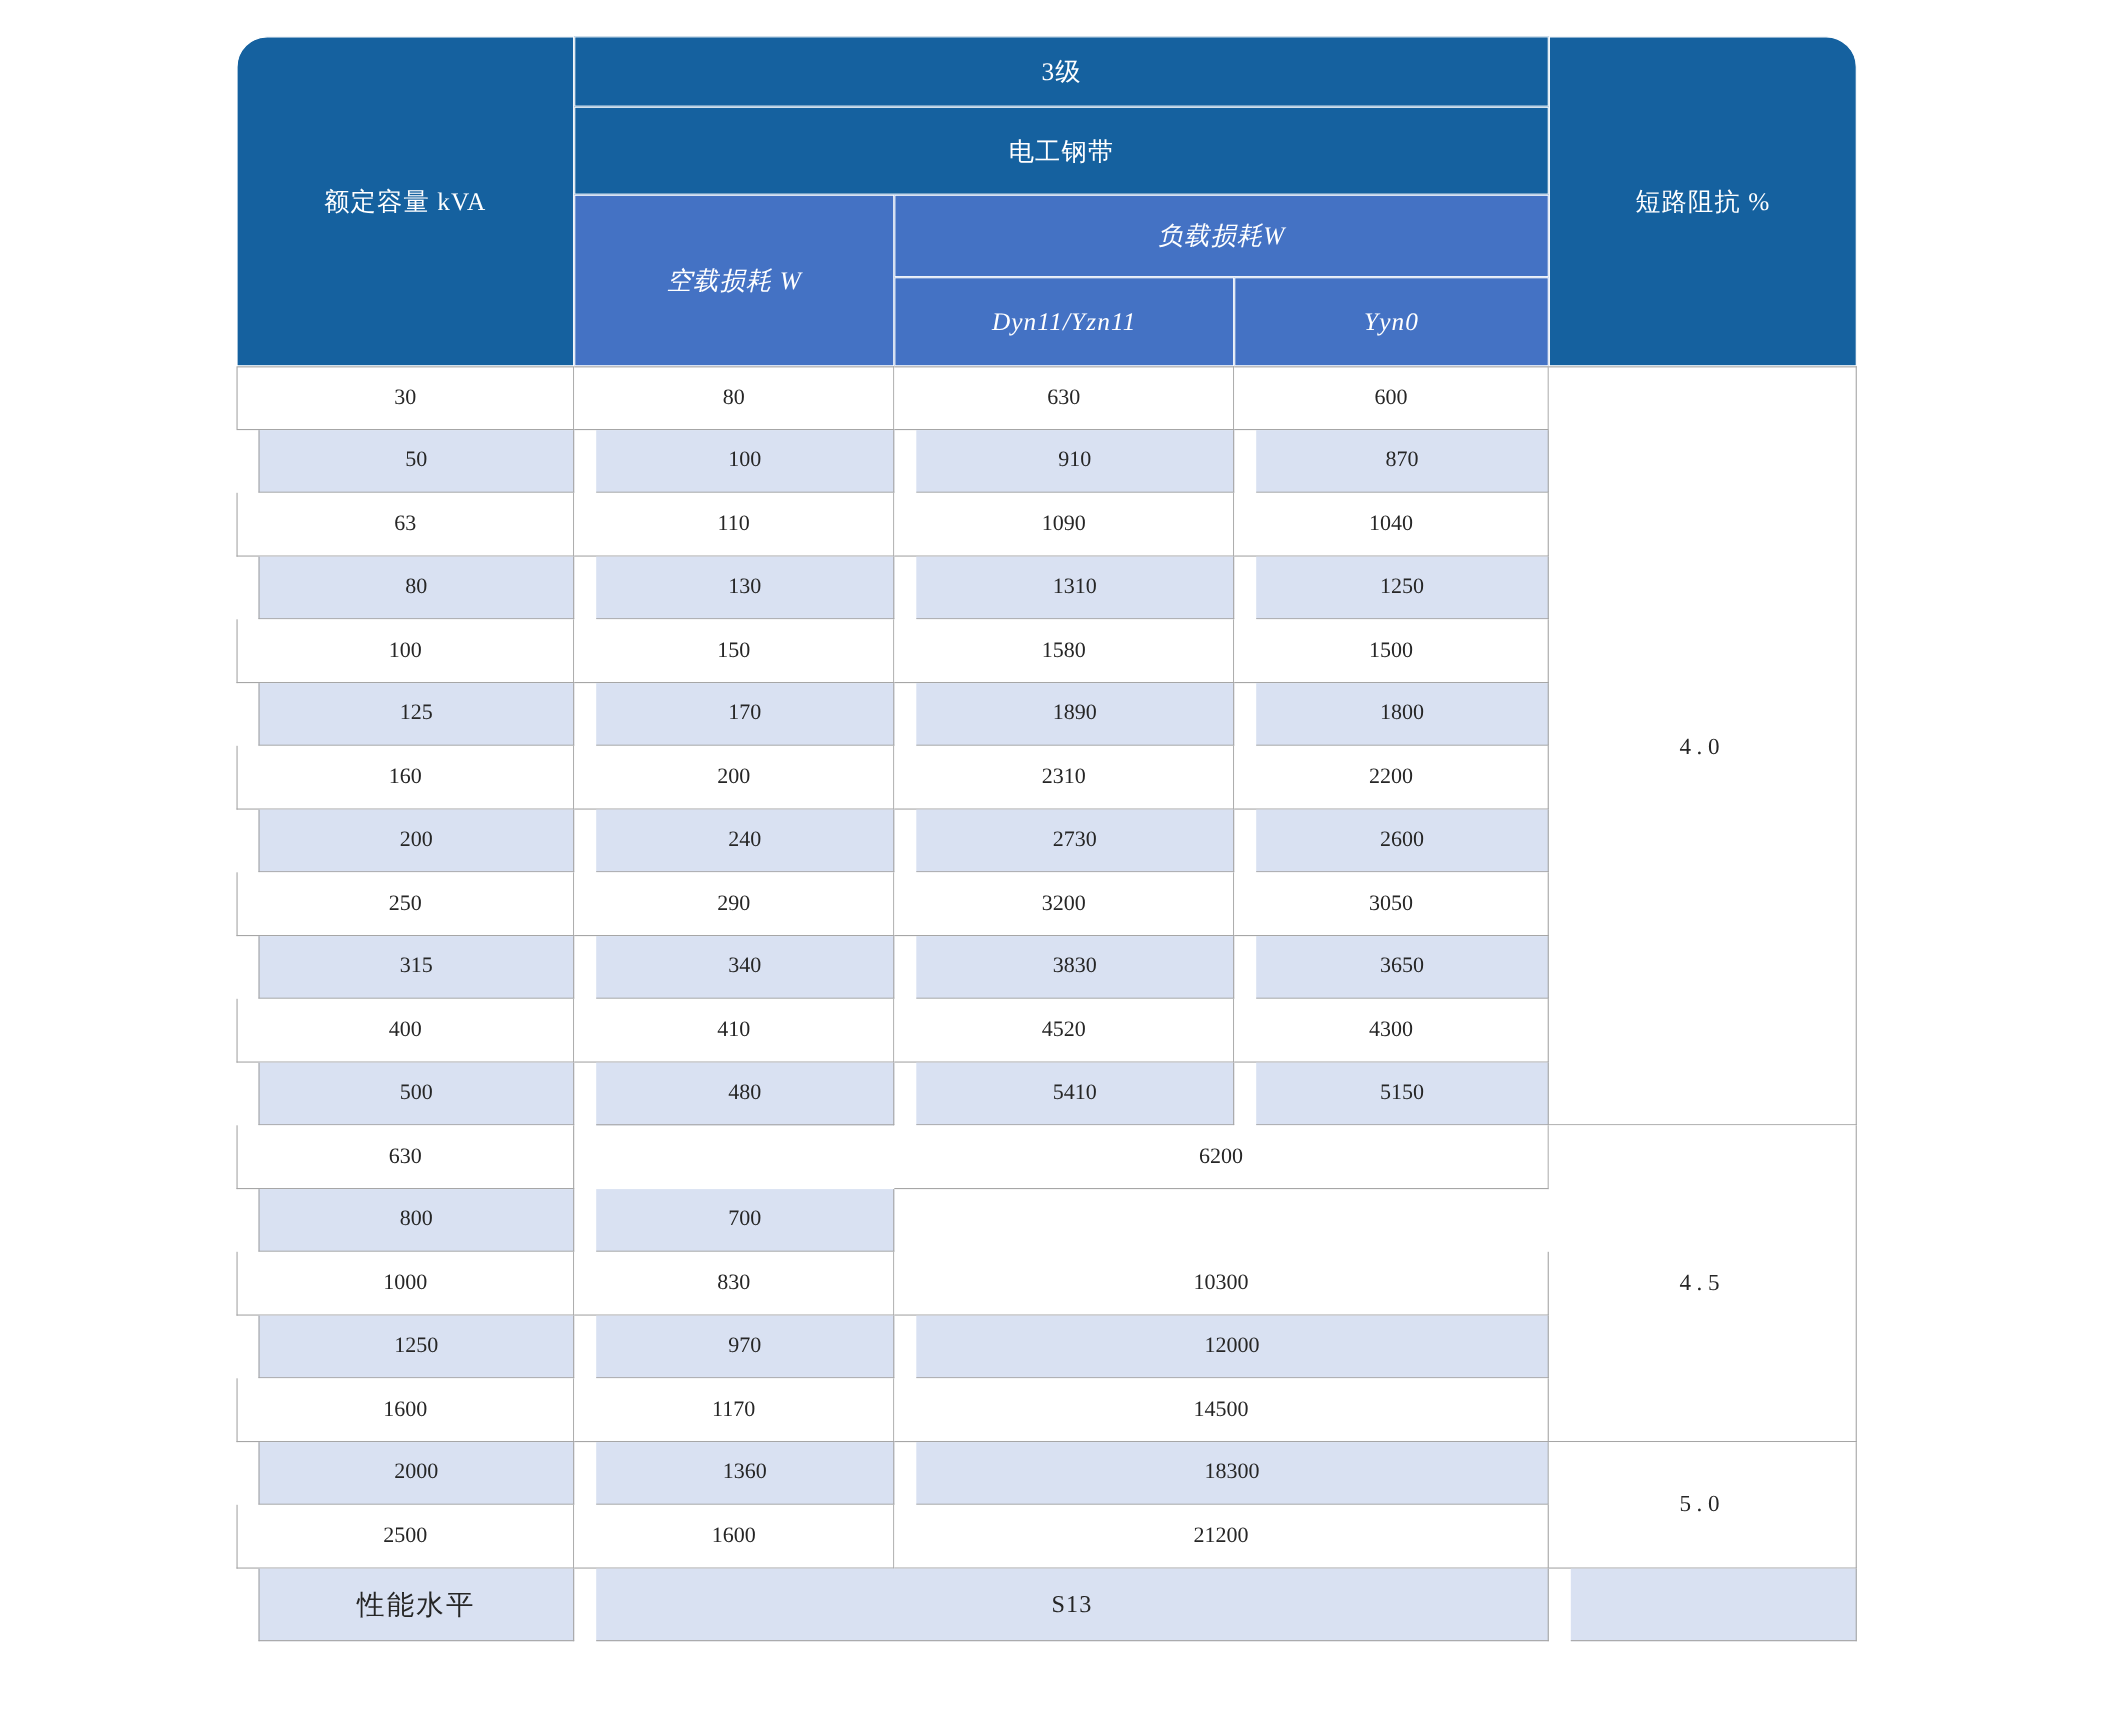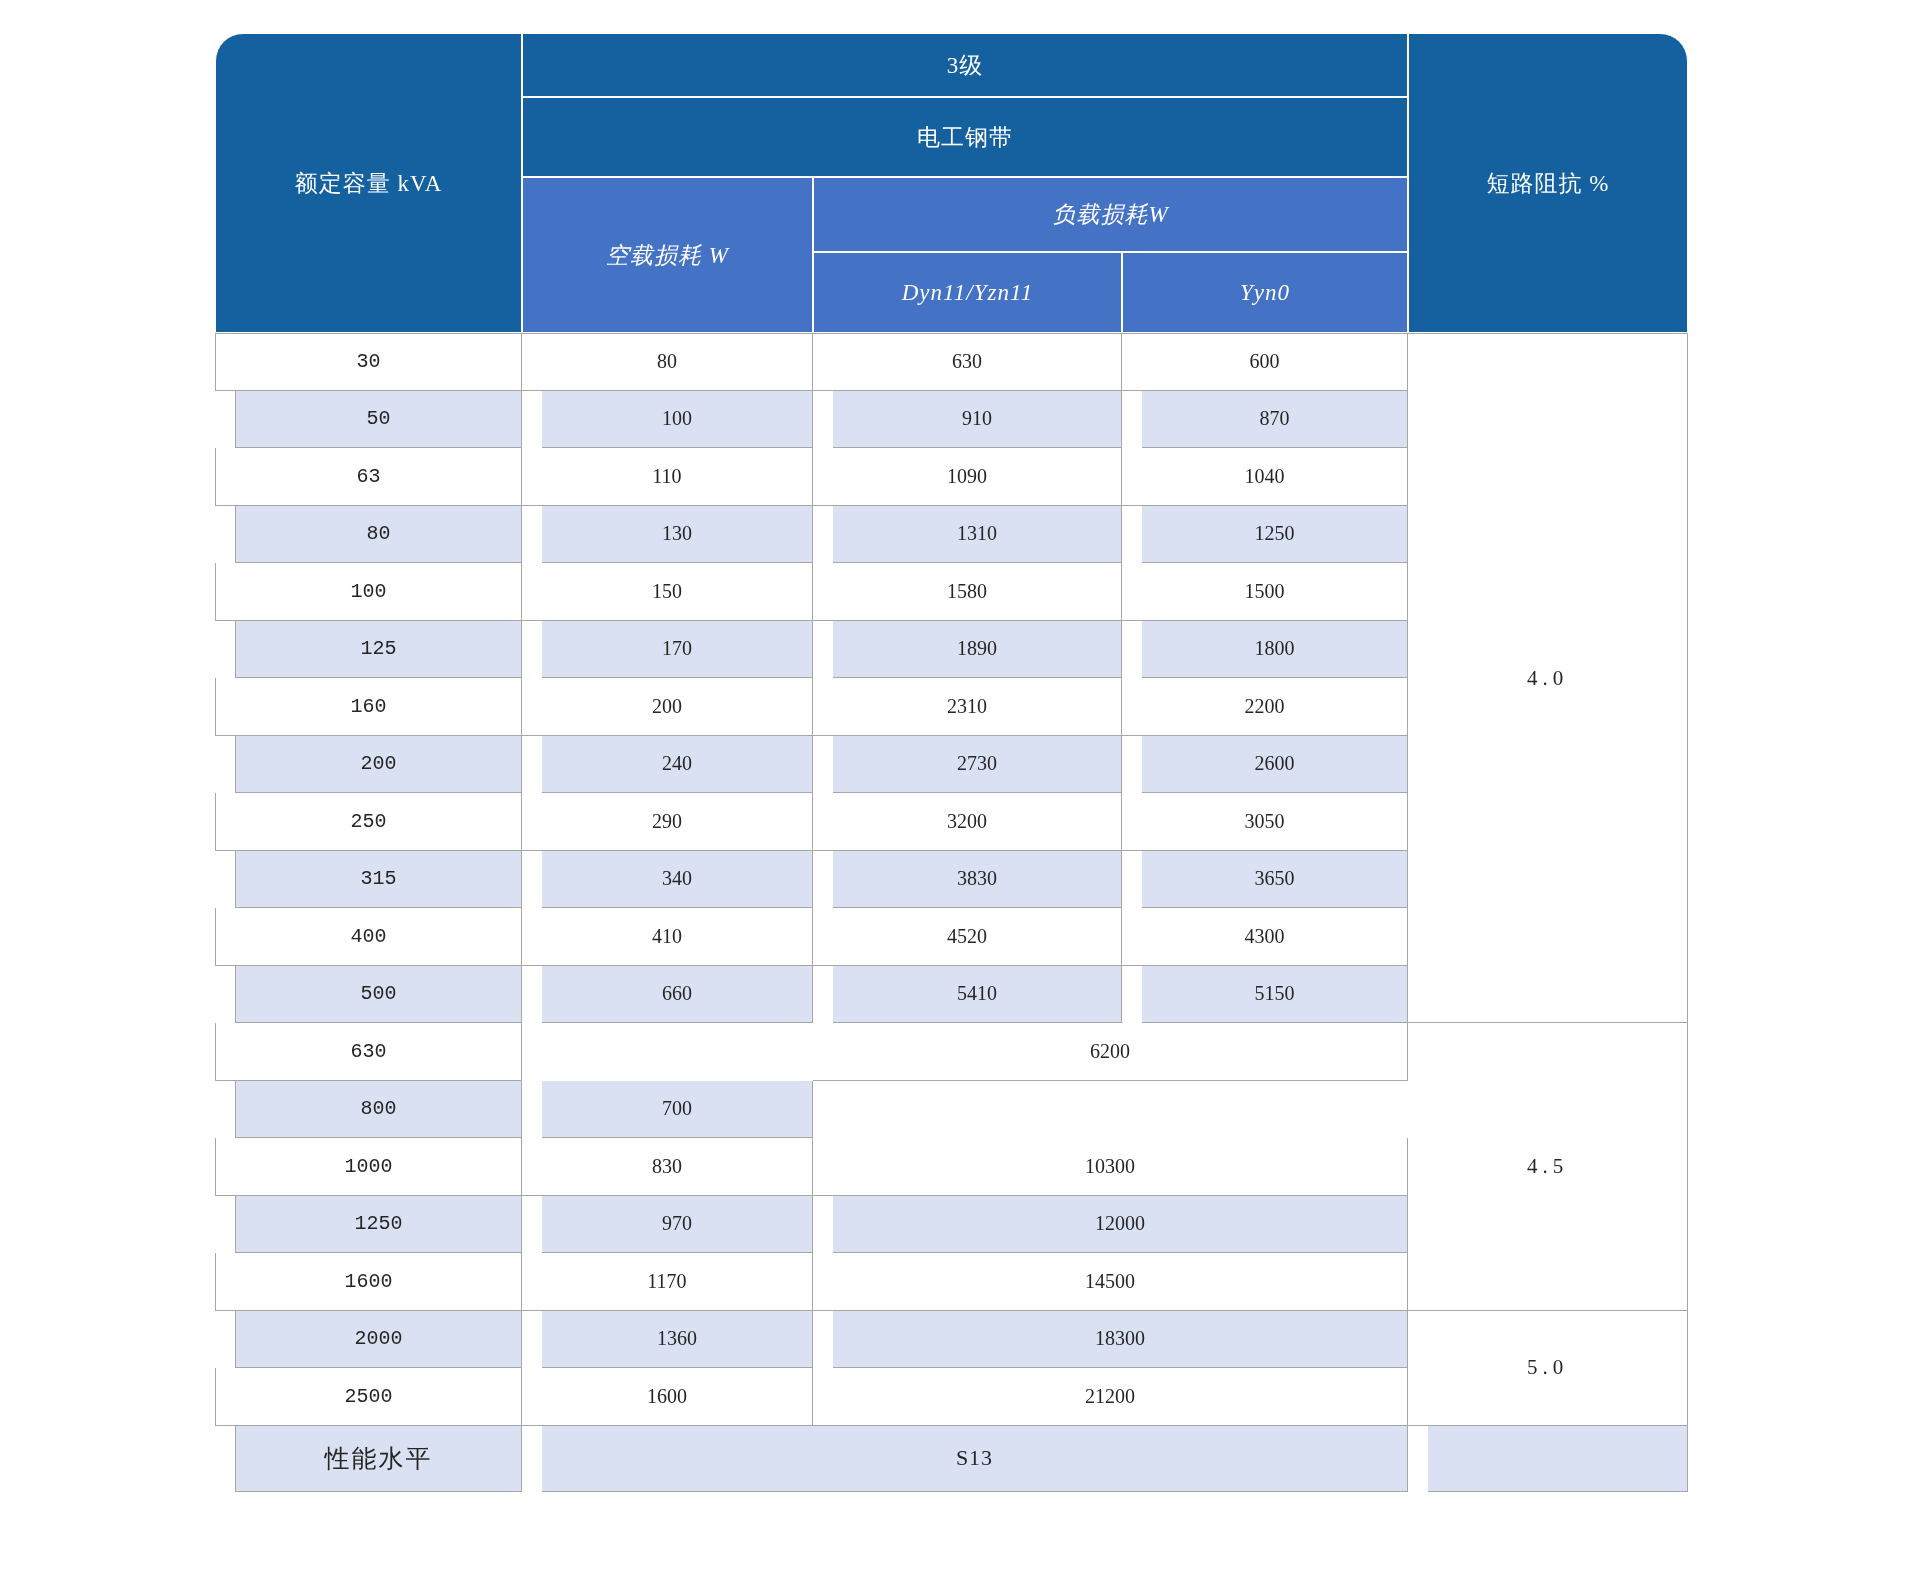--- a/index.html
+++ b/index.html
@@ -25,21 +25,21 @@
 
   
   .cell{
     background:#ffffff; color:#262626;
     display:flex; align-items:center; justify-content:center;
     font-size:20px;
     border-right:1px solid var(--border,#A6A6A6);
     border-bottom:1px solid var(--border,#A6A6A6);
   }
   .stripe{ background:var(--stripe,#D9E1F2);margin-left:20px; }
-  .fc{ border-left:1px solid var(--border,#A6A6A6);font-family:Liberation Mono, monospace; }
+  .fc{ border-left:1px solid var(--border,#A6A6A6); }
   .r1{ border-top:1px solid var(--border,#A6A6A6); }
   .imp{ font-size:21px; letter-spacing:5px; }
   .footer-label{ font-family:"Liberation Sans","DejaVu Sans",sans-serif; font-size:25px; letter-spacing:2px; }
   .s13{ font-size:22px; letter-spacing:1px; }
 </style>
 </head>
 <body>
 
 <div class="tbl">
 
@@ -102,21 +102,21 @@
   <div class="cell stripe" style="grid-area:14/2/15/3">340</div>
   <div class="cell stripe" style="grid-area:14/3/15/4">3830</div>
   <div class="cell stripe" style="grid-area:14/4/15/5">3650</div>
 
   <div class="cell fc" style="grid-area:15/1/16/2">400</div>
   <div class="cell" style="grid-area:15/2/16/3">410</div>
   <div class="cell" style="grid-area:15/3/16/4">4520</div>
   <div class="cell" style="grid-area:15/4/16/5">4300</div>
 
   <div class="cell fc stripe" style="grid-area:16/1/17/2">500</div>
-  <div class="cell stripe" style="grid-area:16/2/17/3">660</div>
+  <div class="cell stripe" style="grid-area:16/2/17/3">480</div>
   <div class="cell stripe" style="grid-area:16/3/17/4">5410</div>
   <div class="cell stripe" style="grid-area:16/4/17/5">5150</div>
 
   <div class="cell fc" style="grid-area:17/1/18/2">630</div>
   <div class="cell" style="grid-area:17/3/18/5">6200</div>
   <div class="cell imp" style="grid-area:17/5/22/6">4.5</div>
 
   <div class="cell fc stripe" style="grid-area:18/1/19/2">800</div>
   <div class="cell stripe" style="grid-area:18/2/19/3">700</div>
 

